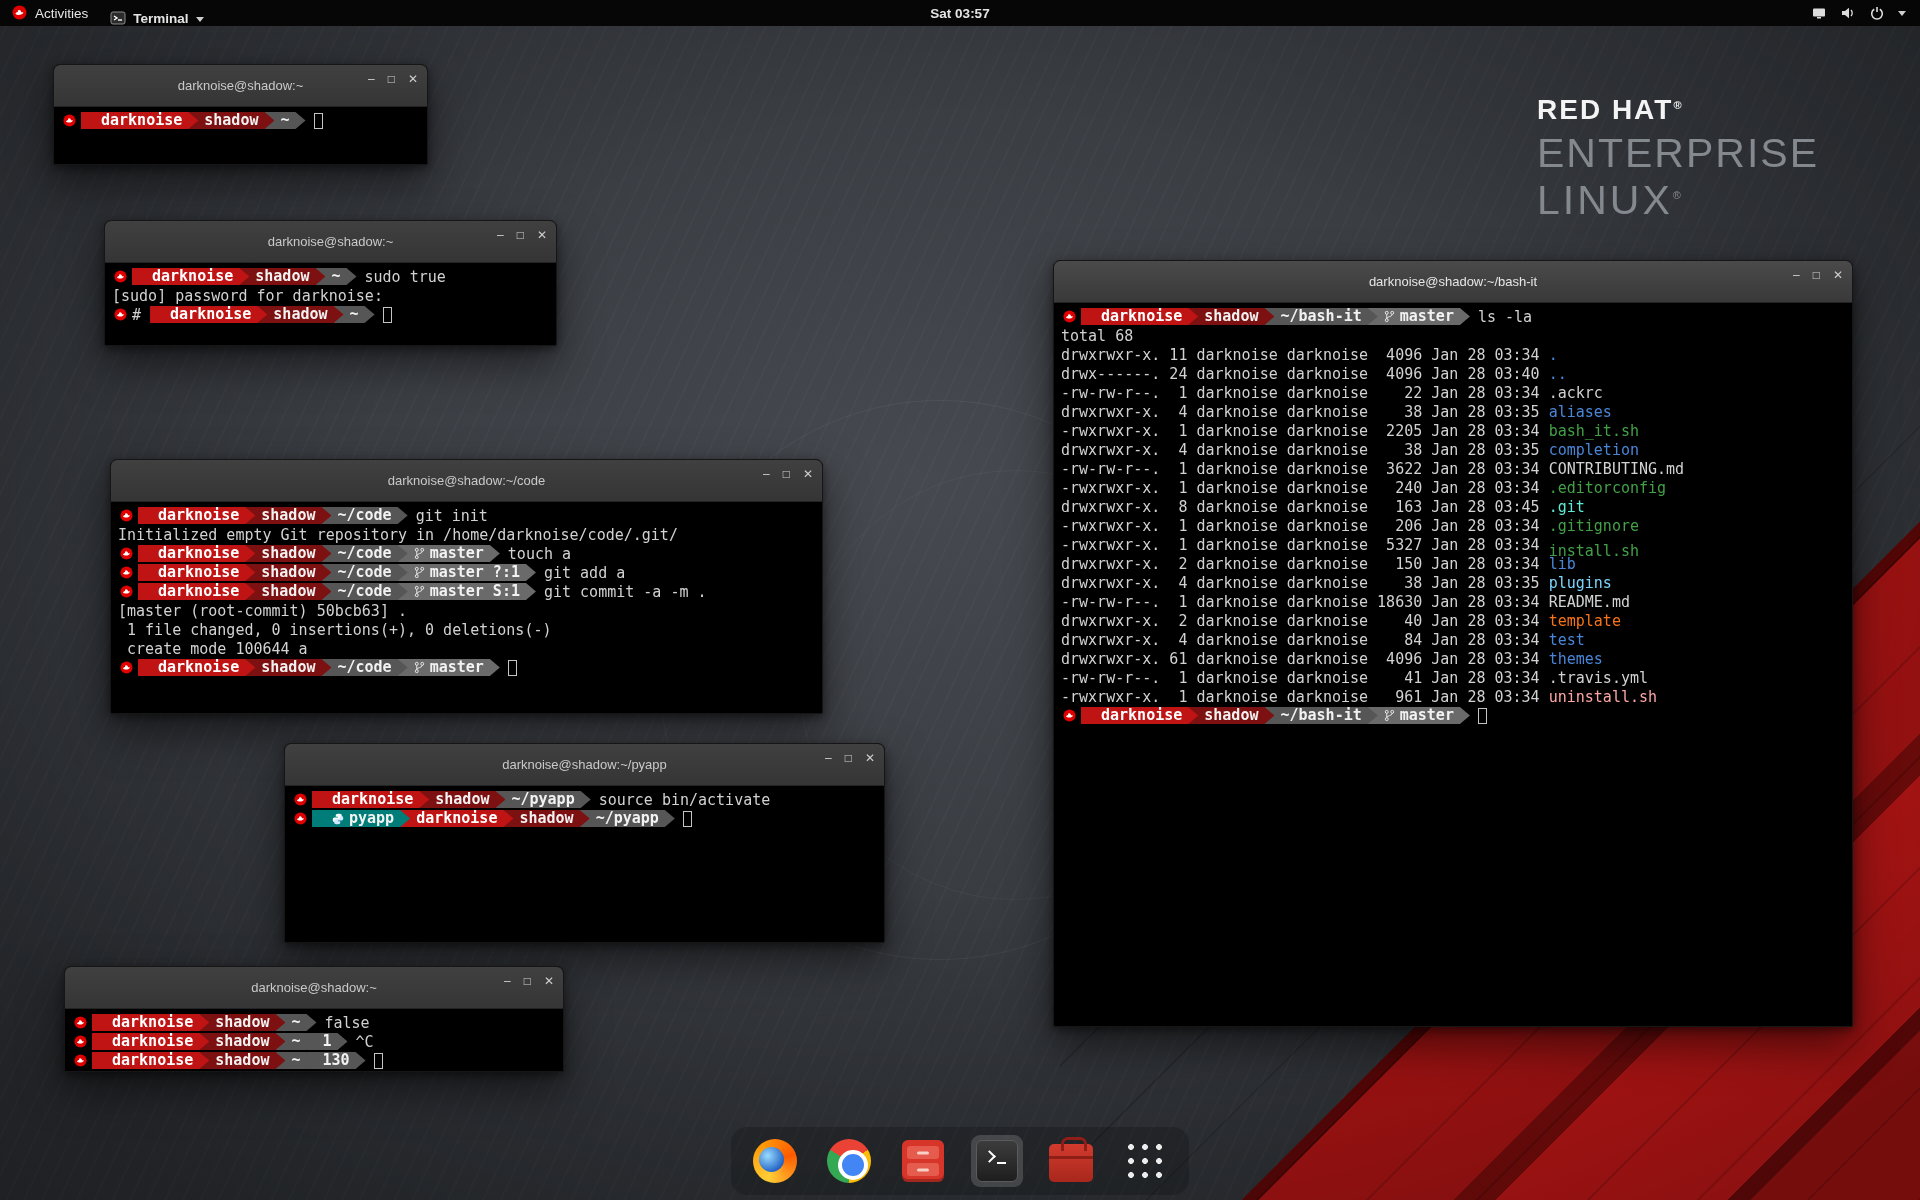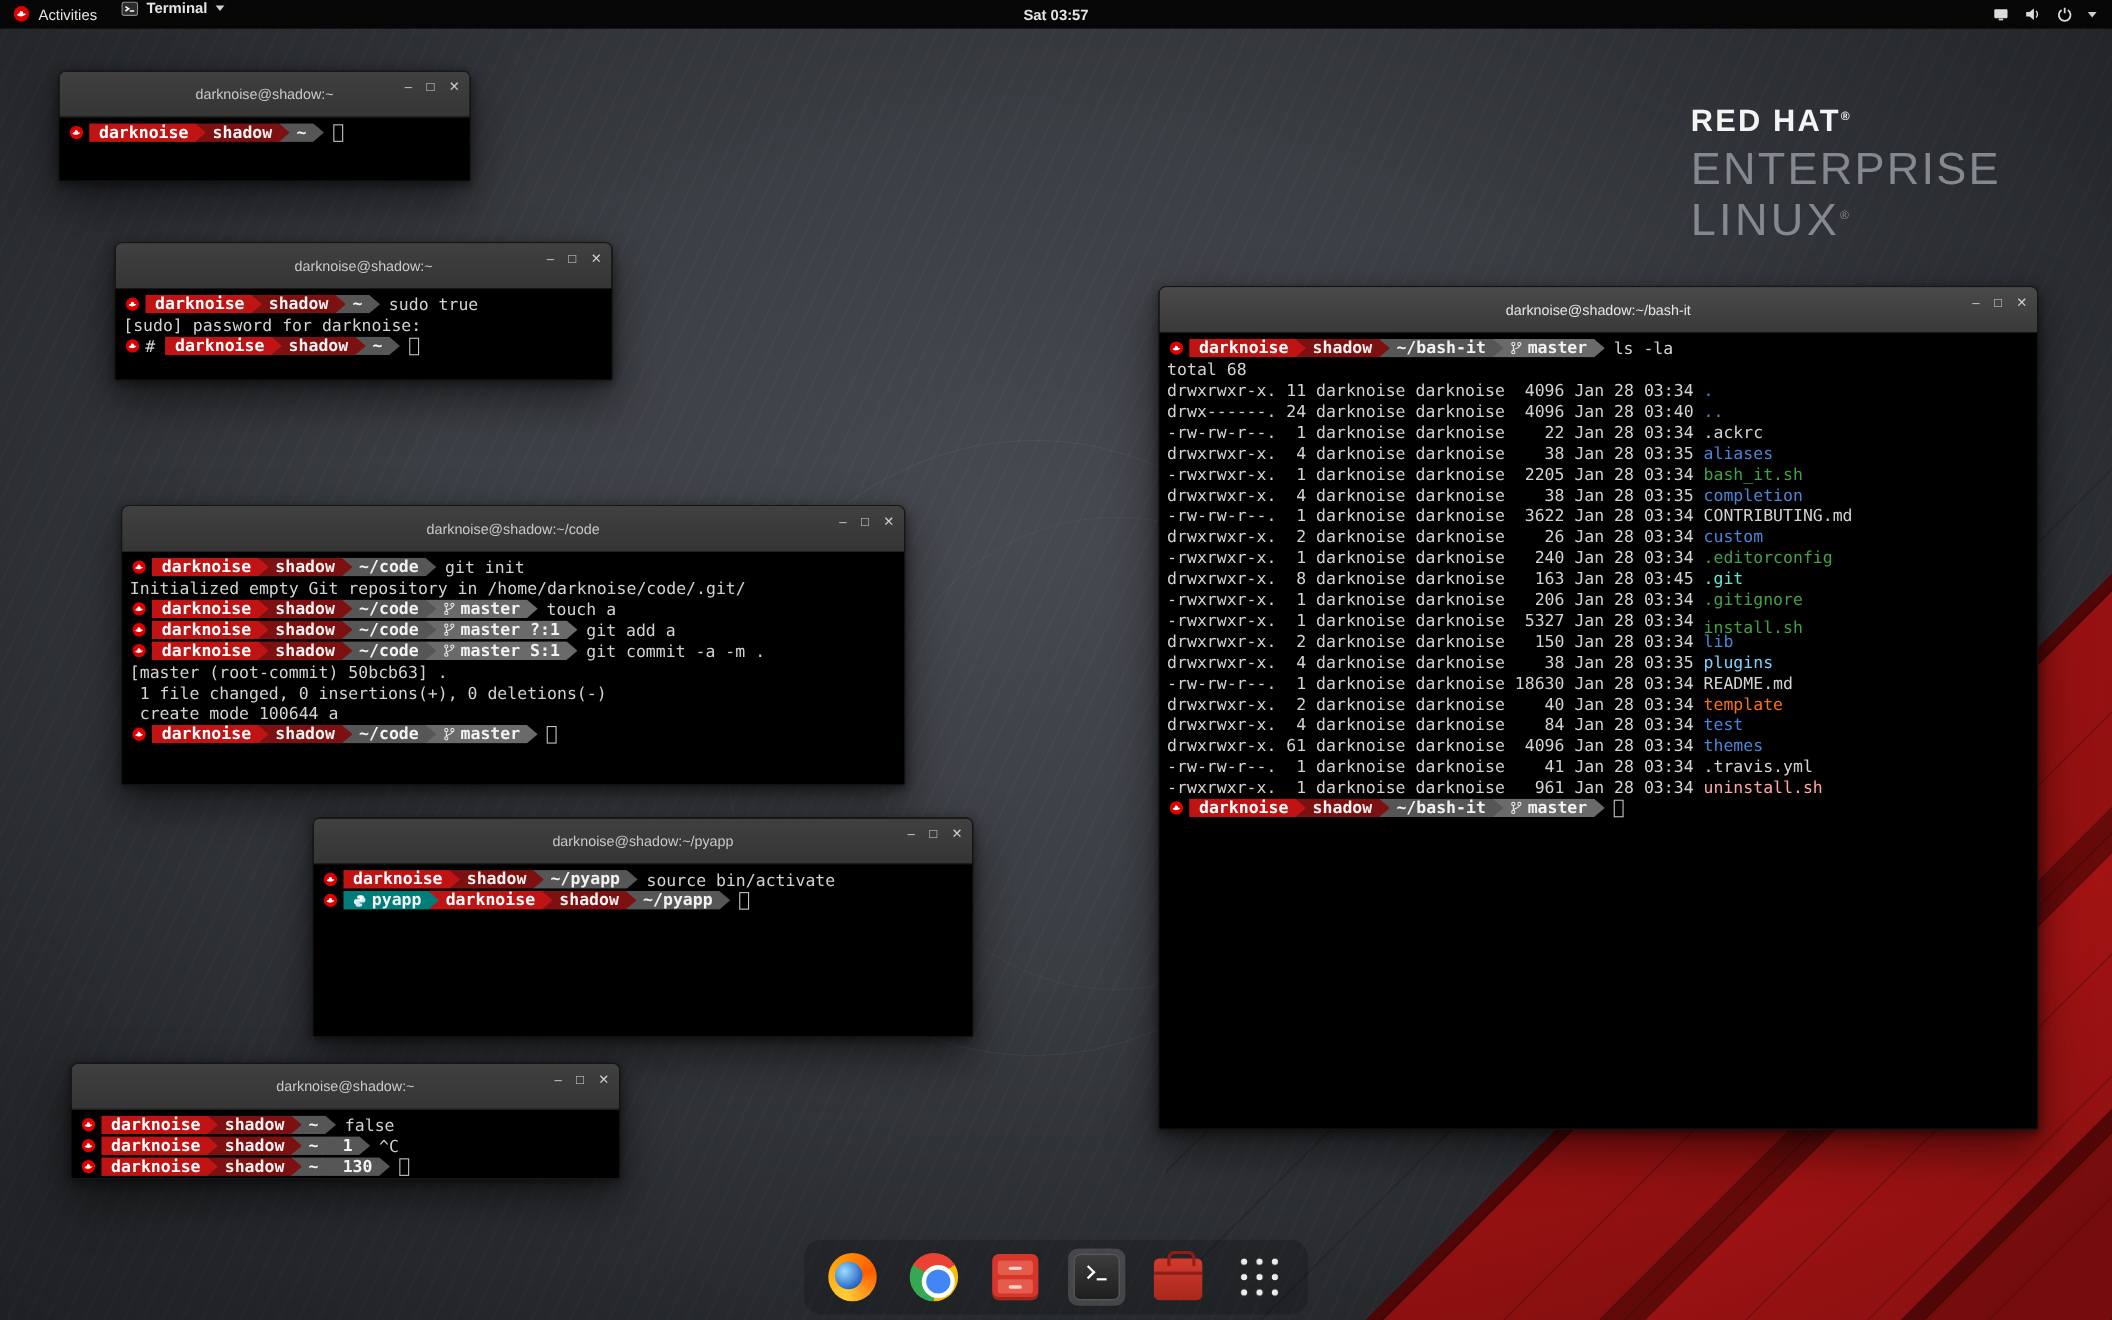--- a/index.html
+++ b/index.html
@@ -31,21 +31,21 @@
   .brand1 { font-size:28px; font-weight:700; color:#f4f4f4; letter-spacing:2px; }
   .brand1 sup, .brand3 sup { font-size:11px; }
   .brand2 { font-size:41px; font-weight:400; letter-spacing:2px; margin-top:4px; color:#84898f; }
   .brand3 { font-size:41px; font-weight:400; letter-spacing:3px; color:#84898f; }
 
   
   .topbar { position:absolute; top:0; left:0; right:0; height:26px; background:#060606;
     display:flex; align-items:center; color:#e4e4e4; font-size:13.5px; z-index:100; }
   .tb-left { display:flex; align-items:center; height:100%; }
   .activities { display:flex; align-items:center; gap:7px; padding:0 12px; height:100%; cursor:pointer; }
-  .appmenu { display:flex; align-items:flex-start; gap:7px; padding:0 10px; height:100%; font-weight:700; }
+  .appmenu { display:flex; align-items:flex-end; gap:7px; padding:0 10px; height:100%; font-weight:700; }
   .clock { position:absolute; left:50%; transform:translateX(-50%); font-weight:600; }
   .tray { position:absolute; right:0; top:0; height:100%; display:flex; align-items:center; gap:13px; padding:0 14px; }
   .caret { width:0; height:0; border:4px solid transparent; border-top:5px solid #cfcfcf; margin-top:5px; display:inline-block; }
   .tb-ic { display:inline-flex; width:16px; height:16px; }
 
   
   .window { position:absolute; background:#000; border:1px solid #161616;
     border-radius:7px 7px 2px 2px;
     box-shadow: 0 18px 42px rgba(0,0,0,.5), 0 3px 10px rgba(0,0,0,.45); z-index:10; }
   .window.focused { z-index:20; }
@@ -57,21 +57,21 @@
   .window.focused .title { color:#e6e6e6; }
   .winbtns { position:absolute; right:9px; top:0; height:27px; display:flex; align-items:center; gap:13px;
     color:#cfcfcf; font-size:12px; }
   .wb { cursor:pointer; line-height:1; }
   .term { position:relative; height:calc(100% - 28px); overflow:hidden; padding:4px 7px;
     font-family:"DejaVu Sans Mono", monospace; font-size:15px; color:#d2d2d2; white-space:nowrap; }
   .term-line { height:19px; display:flex; align-items:center; white-space:pre; }
   .tok { white-space:pre; }
   .after-seg { margin-left:8px; }
   .seg { position:relative; display:inline-flex; align-items:center; height:17px; line-height:19px;
-    padding:0 16px 0 9px; color:#f2f2f2; font-weight:600; white-space:pre;
+    padding:0 16px 0 20px; color:#f2f2f2; font-weight:600; white-space:pre;
     clip-path: polygon(0 0, calc(100% - 10px) 0, 100% 50%, calc(100% - 10px) 100%, 0 100%); }
   .seg.cont { margin-left:-10px; padding-left:16px; }
   .seg[data-c="user"] { font-weight:700; color:#ffffff; }
   .pic { display:inline-flex; margin:0 5px 0 2px; }
   .seg-ic { margin:0 5px 0 0; }
   .cursor { display:inline-block; width:9px; height:16px; border:1px solid #c4c4c4; margin-left:8px; }
 
   
   .dock { position:absolute; bottom:5px; left:50%; transform:translateX(-50%);
     display:flex; align-items:center; gap:22px; padding:8px 18px;
@@ -294,21 +294,20 @@
               <path d="M3 4.6v4.8M9 4.6c0 3-6 2.2-6 4.8" fill="none" stroke="#f0f0f0"></path>
             </svg></span>master</span><span class="tok after-seg">ls -la</span></div>
       <div class="term-line"><span class="tok">total 68</span></div>
       <div class="term-line"><span class="tok">drwxrwxr-x. 11 darknoise darknoise  4096 Jan 28 03:34 </span><span style="color: rgb(74, 134, 216);">.</span></div>
       <div class="term-line"><span class="tok">drwx------. 24 darknoise darknoise  4096 Jan 28 03:40 </span><span style="color: rgb(74, 134, 216);">..</span></div>
       <div class="term-line"><span class="tok">-rw-rw-r--.  1 darknoise darknoise    22 Jan 28 03:34 </span><span style="color: rgb(210, 210, 210);">.ackrc</span></div>
       <div class="term-line"><span class="tok">drwxrwxr-x.  4 darknoise darknoise    38 Jan 28 03:35 </span><span style="color: rgb(74, 134, 216);">aliases</span></div>
       <div class="term-line"><span class="tok">-rwxrwxr-x.  1 darknoise darknoise  2205 Jan 28 03:34 </span><span style="color: rgb(67, 160, 71);">bash_it.sh</span></div>
       <div class="term-line"><span class="tok">drwxrwxr-x.  4 darknoise darknoise    38 Jan 28 03:35 </span><span style="color: rgb(74, 134, 216);">completion</span></div>
       <div class="term-line"><span class="tok">-rw-rw-r--.  1 darknoise darknoise  3622 Jan 28 03:34 </span><span style="color: rgb(210, 210, 210);">CONTRIBUTING.md</span></div>
-      <div class="term-line"><span class="tok">drwxrwxr-x.  2 darknoise darknoise    26 Jan 28 03:34 </span><span style="color: rgb(74, 134, 216);">custom</span></div>
       <div class="term-line"><span class="tok">-rwxrwxr-x.  1 darknoise darknoise   240 Jan 28 03:34 </span><span style="color: rgb(67, 160, 71);">.editorconfig</span></div>
       <div class="term-line"><span class="tok">drwxrwxr-x.  8 darknoise darknoise   163 Jan 28 03:45 </span><span style="color: #5eead4;">.git</span></div>
       <div class="term-line"><span class="tok">-rwxrwxr-x.  1 darknoise darknoise   206 Jan 28 03:34 </span><span style="color: rgb(67, 160, 71);">.gitignore</span></div>
       <div class="term-line"><span class="tok">-rwxrwxr-x.  1 darknoise darknoise  5327 Jan 28 03:34 </span><span style="color: rgb(67, 160, 71); margin-top: 12px;">install.sh</span></div>
       <div class="term-line"><span class="tok">drwxrwxr-x.  2 darknoise darknoise   150 Jan 28 03:34 </span><span style="color: rgb(74, 134, 216);">lib</span></div>
       <div class="term-line"><span class="tok">drwxrwxr-x.  4 darknoise darknoise    38 Jan 28 03:35 </span><span style="color: #7dd3fc;">plugins</span></div>
       <div class="term-line"><span class="tok">-rw-rw-r--.  1 darknoise darknoise 18630 Jan 28 03:34 </span><span style="color: rgb(210, 210, 210);">README.md</span></div>
       <div class="term-line"><span class="tok">drwxrwxr-x.  2 darknoise darknoise    40 Jan 28 03:34 </span><span style="color: #f97316;">template</span></div>
       <div class="term-line"><span class="tok">drwxrwxr-x.  4 darknoise darknoise    84 Jan 28 03:34 </span><span style="color: rgb(74, 134, 216);">test</span></div>
       <div class="term-line"><span class="tok">drwxrwxr-x. 61 darknoise darknoise  4096 Jan 28 03:34 </span><span style="color: rgb(74, 134, 216);">themes</span></div>

